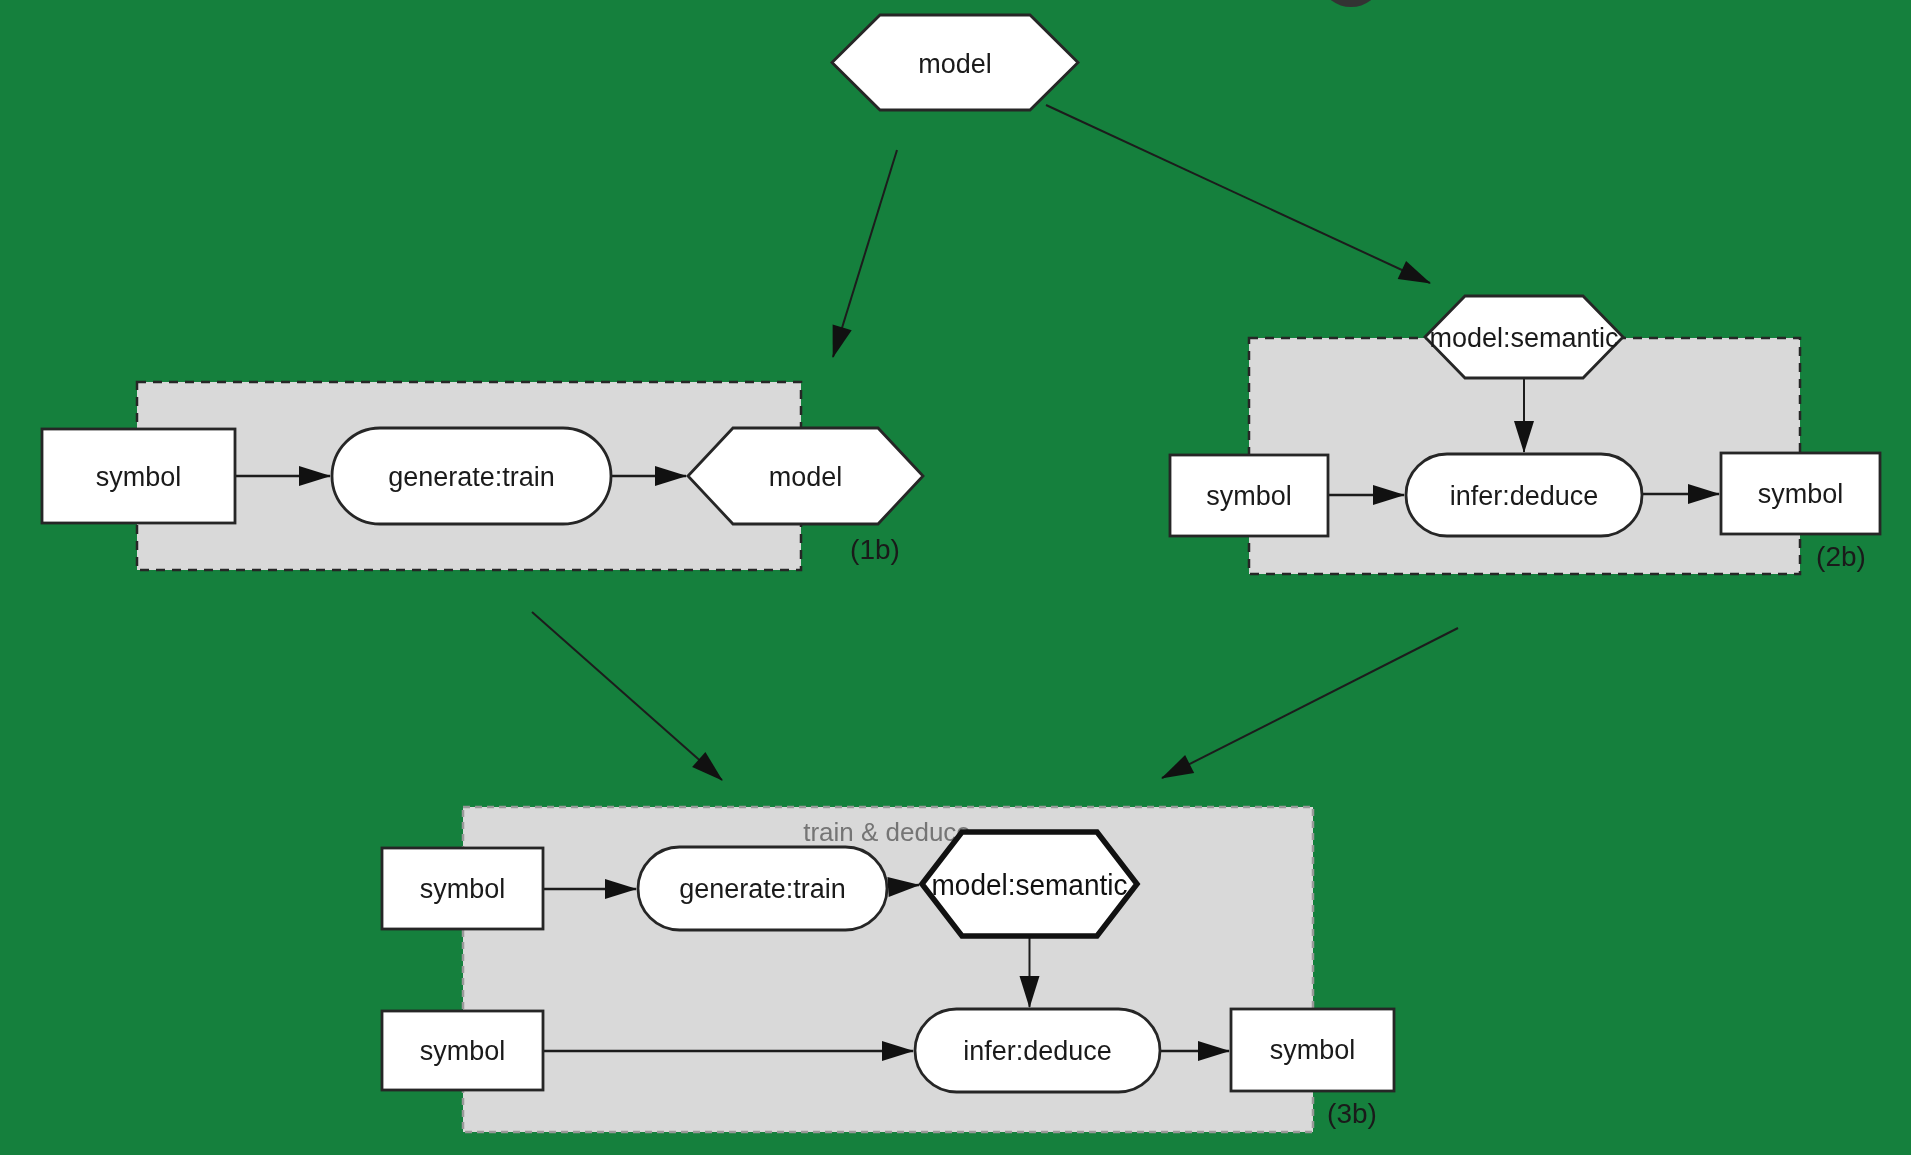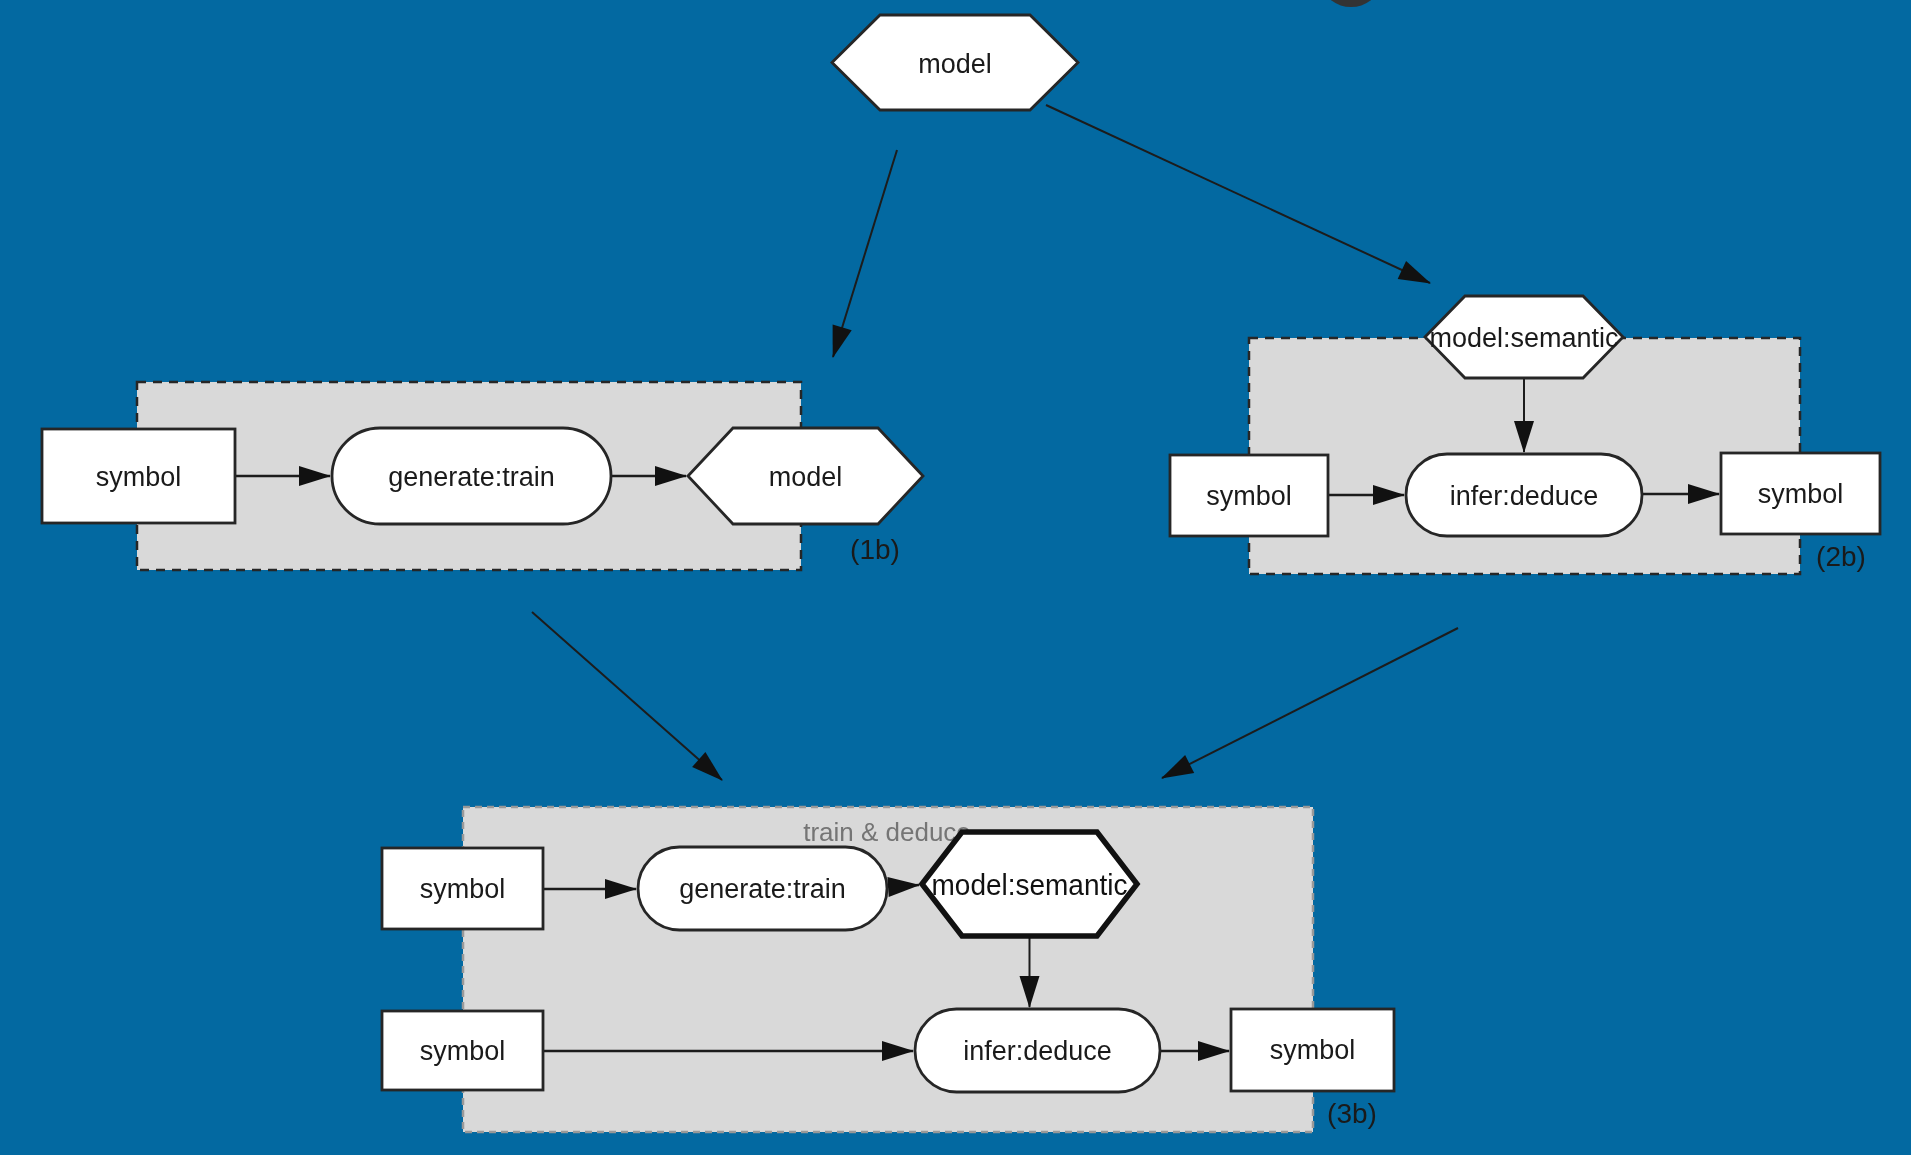--- a/index.html
+++ b/index.html
@@ -1,16 +1,16 @@
 <!DOCTYPE html>
 <html><head>
 <meta charset="utf-8">
 <style>
   html,body{margin:0;padding:0;background:#ffffff;}
-  #stage{position:relative;width:1911px;height:1155px;background:#0369a1;overflow:hidden;
+  #stage{position:relative;width:1911px;height:1155px;background:#15803d;overflow:hidden;
          font-family:"Liberation Sans",sans-serif;text-decoration:underline;}
   svg{position:absolute;left:0;top:0;}
   .grp{fill:#d9d9d9;stroke:#262626;stroke-width:2.5;stroke-dasharray:9 7;}
   .grp-light{fill:#d9d9d9;stroke:#999999;stroke-width:2.5;stroke-dasharray:7 5;}
   .node{fill:#ffffff;stroke:#262626;stroke-width:2.8;}
   .hex-bold{fill:#ffffff;stroke:#111111;stroke-width:5.5;}
   .edge{stroke:#1c1c1c;stroke-width:2;fill:none;marker-end:url(#ah);}
   .edge-h{stroke:#1c1c1c;stroke-width:2.6;fill:none;marker-end:url(#ah);}
   .lbl{font-family:"Liberation Sans",sans-serif;font-size:27px;fill:#1a1a1a;
        text-anchor:middle;dominant-baseline:central;}

